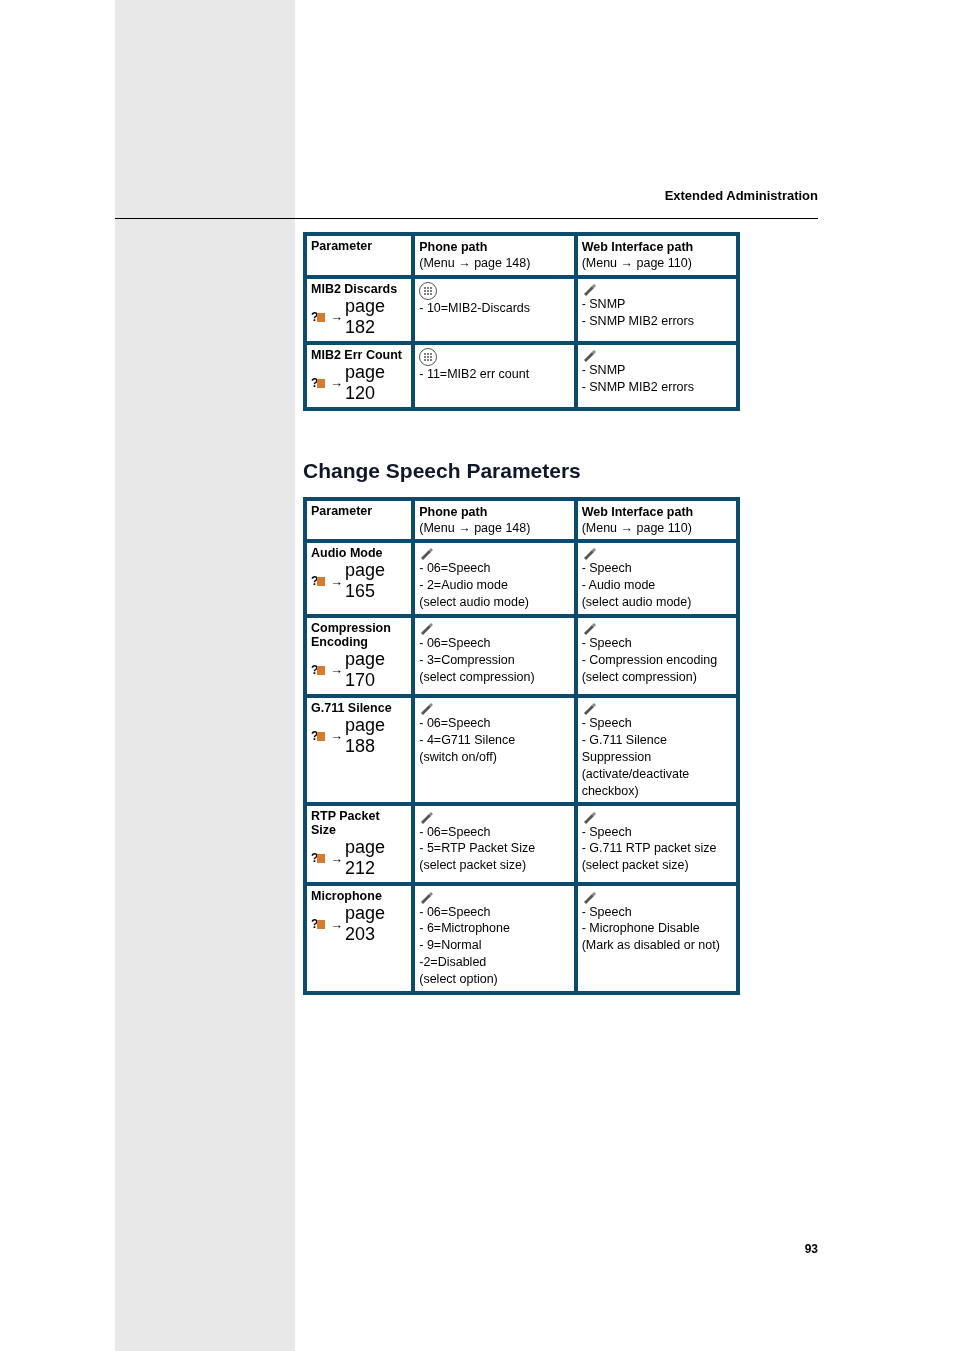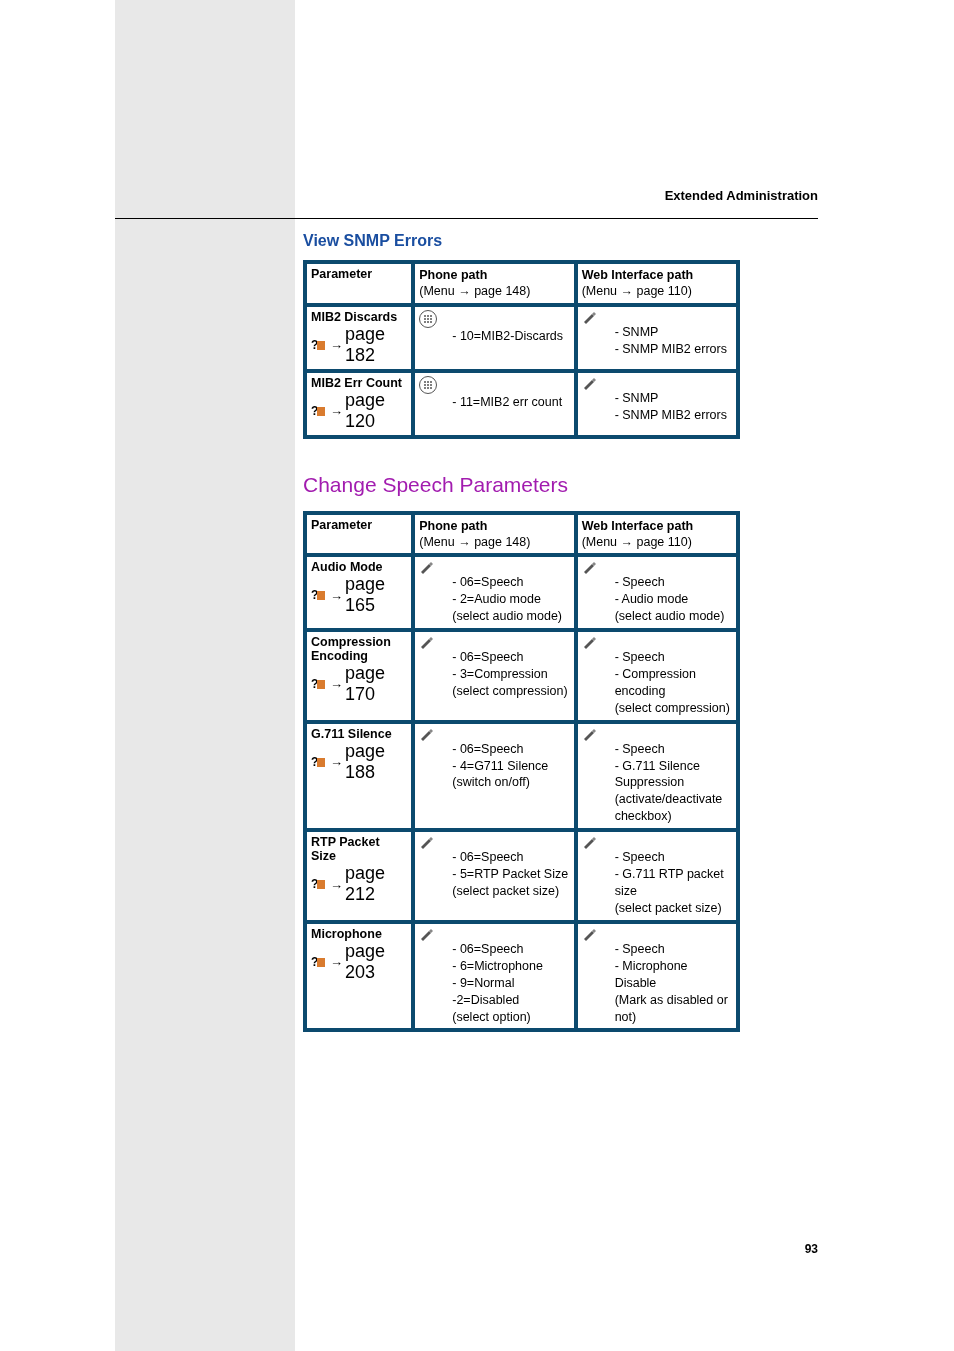--- a/index.html
+++ b/index.html
@@ -39,24 +39,24 @@
       top: 232px;
       width: 437px;
     }
     .section-title {
       color: #1a4ea0;
       font-weight: bold;
       font-size: 16px;
       margin-bottom: 10px;
     }
     .section-title-large {
-      color: #a21caf;
-      font-weight: normal;
+      color: #0f172a;
+      font-weight: bold;
       font-size: 21px;
-      margin-top: 34px;
+      margin-top: 48px;
       margin-bottom: 14px;
     }
     table {
       border-collapse: collapse;
       width: 100%;
       font-size: 12.5px;
     }
     th, td {
       border: 4px solid #0c4a6e;
       padding: 3px 4px 3px 4px;
@@ -100,34 +100,33 @@
       position: relative;
       vertical-align: middle;
     }
     .icon-pen {
       display: inline-block;
       width: 16px;
       height: 13px;
       position: relative;
       vertical-align: middle;
     }
-    td .line { display: block; line-height: 1.35; margin-left: 33px; }
+    td .line { display: block; line-height: 1.35; }
     th .hdr-line { display: block; line-height: 1.3; }
   </style>
 </head>
 <body>
 
 <div class="gray-sidebar"></div>
 
 <div class="header-right">Extended Administration</div>
 <div class="header-rule"></div>
 
 <div class="content">
 
-  <div class="section-title">View SNMP Errors</div>
 
   <table>
     <colgroup>
       <col class="col-param">
         <col class="col-phone">
         <col class="col-web">
     </colgroup>
     <tbody>
         <tr>
       <th>Parameter</th>

